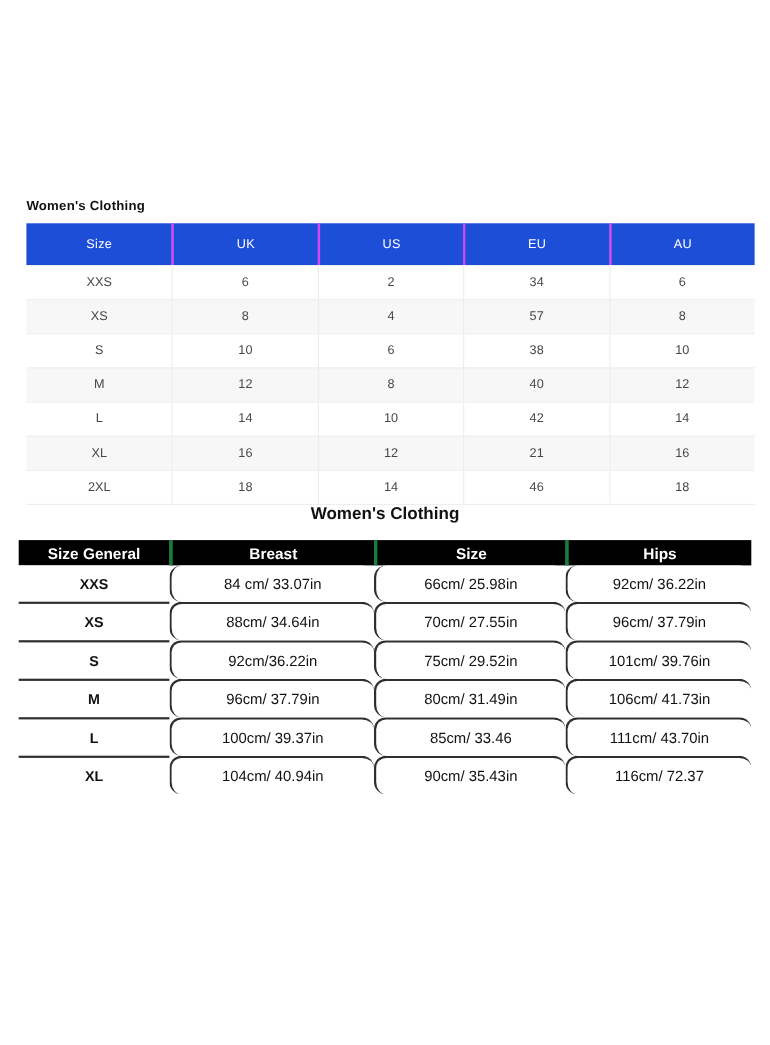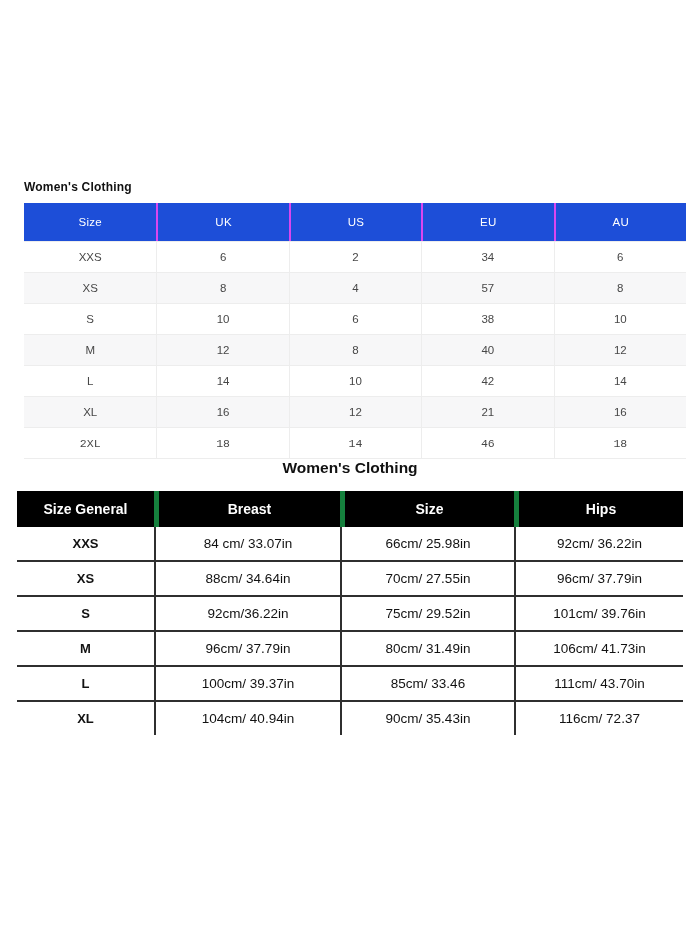--- a/index.html
+++ b/index.html
@@ -26,42 +26,42 @@
     height:38px; text-align:center; vertical-align:middle; padding:0;
   }
   .t1 th + th { border-left:2px solid #d946ef; }
   .t1 td {
     height:30px; text-align:center; vertical-align:middle; padding:0;
     font-size:11.5px; color:#474747; background:#fff;
     border-top:1px solid #ededed;
   }
   .t1 td + td { border-left:1px solid #ededed; }
   .t1 tbody tr:nth-child(even) td { background:#f7f7f8; }
-  .t1 tbody tr:last-child td { border-bottom:1px solid #ededed;font-family:Liberation Mono, monospace; }
+  .t1 tbody tr:last-child td { border-bottom:1px solid #ededed; }
 
   
   .title2 {
     position:absolute; left:0; top:459px; width:700px;
     text-align:center; font-size:15.5px; font-weight:700; color:#111;
   }
   table.t2 {
     position:absolute; left:17px; top:491px; width:666px;
     border-collapse:separate; border-spacing:0; table-layout:fixed;
   }
   .t2 th {
     background:#000; color:#fff;
     font-size:14px; font-weight:700;
-    height:36px; text-align:center; vertical-align:middle; padding:0;
+    height:23px; text-align:center; vertical-align:middle; padding:0;
   }
-  .t2 th + th { border-left:5px solid #15803d; }
+  .t2 th + th { border-left:3px solid #15803d; }
   .t2 td {
     height:33px; text-align:center; vertical-align:middle; padding:0;
     font-size:13.5px; color:#121212; background:#fff;
   }
-  .t2 td + td { border-left:2px solid #2f2f2f; }
+  .t2 td + td { border-left:2px solid #2f2f2f;border-radius:11px; }
   .t2 tbody tr + tr td { border-top:2px solid #2f2f2f; }
   .t2 td:first-child { font-weight:700; font-size:13px; }
 </style>
 </head>
 <body>
 
 <div>
 
   <div class="label1">Women's Clothing</div>
 

